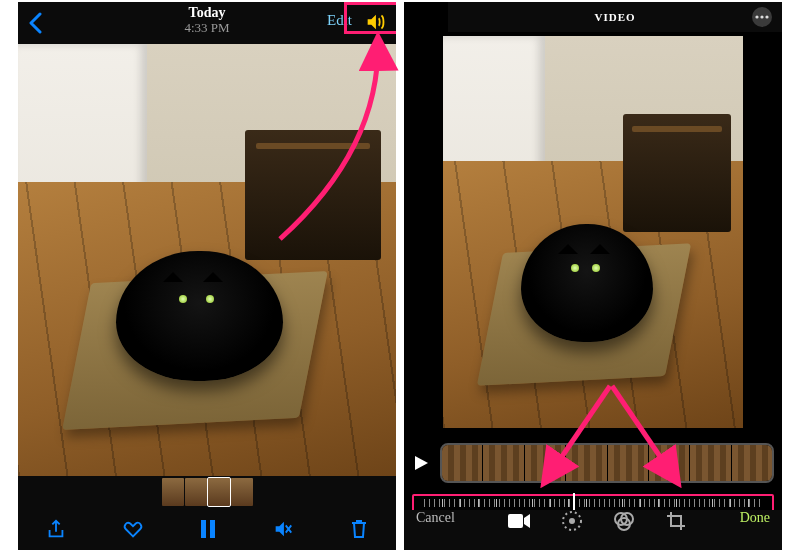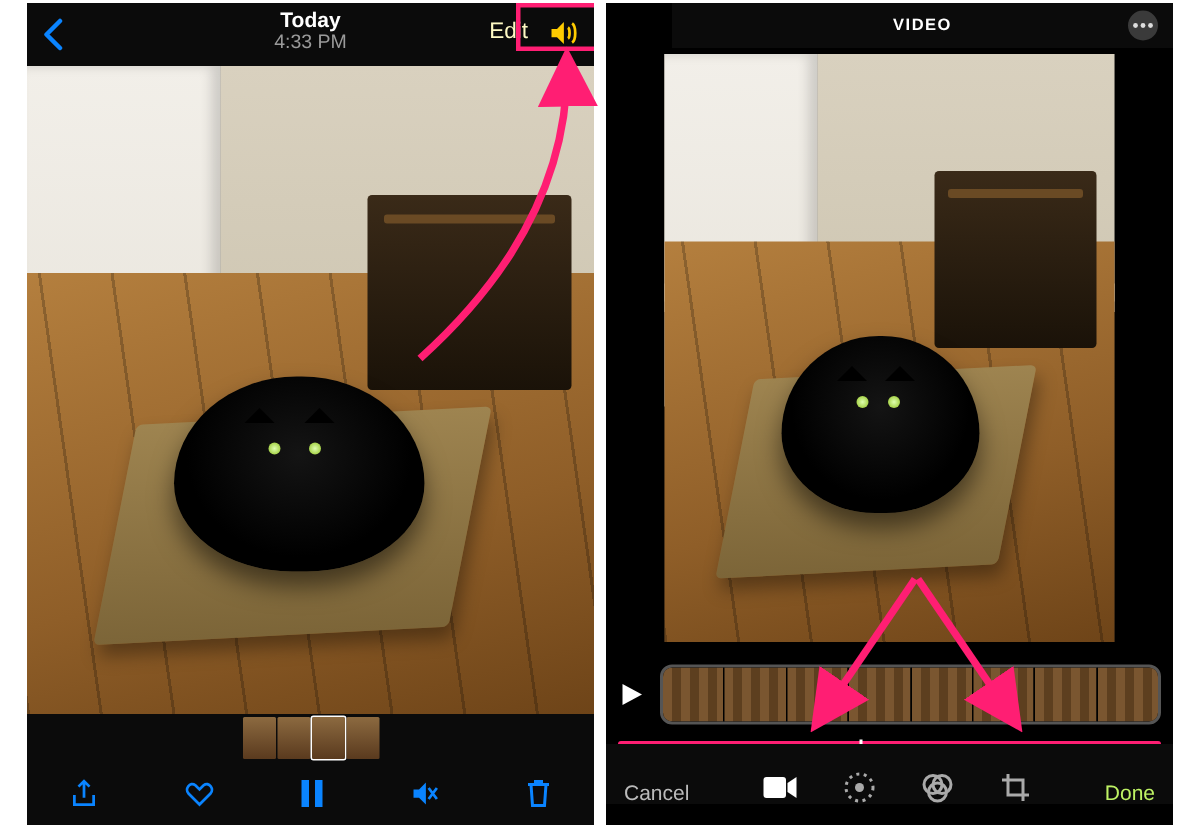--- a/index.html
+++ b/index.html
@@ -1,27 +1,27 @@
 <!DOCTYPE html>
 <html><head>
 <meta charset="utf-8">
 <style>
   * { box-sizing: border-box; margin: 0; padding: 0; }
   html, body { width: 800px; height: 560px; background: #fff; font-family: -apple-system, "Helvetica Neue", Arial, sans-serif; }
-  .stage { position: relative; width: 800px; height: 553px; background:#fff; }
+  .stage { position: relative; width: 800px; height: 553px; background:#fff;font-family:Liberation Serif, serif; }
   .phone { position:absolute; top:2px; width:378px; height:548px; background:#000; overflow:hidden; }
   .phone.left  { left:18px; }
   .phone.right { left:404px; }
 
   
   .vw-top { position:relative; height:42px; background:#0b0b0b; color:#fff; }
   .vw-back { position:absolute; left:10px; top:10px; color:#0a84ff; cursor:pointer; }
   .vw-title { text-align:center; padding-top:3px; font-size:14px; font-weight:600;}
   .vw-sub   { text-align:center; font-size:13px; color:#9a9a9a; margin-top:-1px;}
-  .vw-edit  { position:absolute; right:44px; top:10px; font-size:15px; color:#fef9c3; cursor:pointer; }
+  .vw-edit  { position:absolute; right:44px; top:10px; font-size:15px; color:#7dd3fc; cursor:pointer; }
   .vw-vol   { position:absolute; right:10px; top:9px; color:#ffcc00; }
   .vw-photo { position:relative; height:432px; background:#1a1a1a; }
   .vw-thumbs{ height:32px; background:#0b0b0b; display:flex; justify-content:center; align-items:center; gap:1px;}
   .vw-thumbs .th{ width:22px; height:28px; background:linear-gradient(#8c6a40,#5a3a1e); border-radius:1px;}
   .vw-thumbs .th.sel{ outline:1px solid #fff; }
   .vw-bottom{ height:42px; background:#0b0b0b; display:flex; justify-content:space-around; align-items:center; }
   .vw-bottom .ico{ color:#0a84ff; cursor:pointer; }
 
   
   .ed-top{ position:relative; height:30px; background:#0b0b0b; color:#fff; display:flex; align-items:center; justify-content:center;margin-left:44px;}
@@ -34,21 +34,21 @@
   .ed-timeline{ flex:1; height:40px; border:2px solid #555; border-radius:8px; display:flex; overflow:hidden;}
   .ed-timeline .fr{ flex:1; background:repeating-linear-gradient(90deg,#7a5630 0 6px,#5d3f1f 6px 12px); border-right:1px solid #000;}
   .ed-timeline .fr:last-child{border-right:none;}
   .ed-scrub{ margin:10px 8px 0 8px; height:18px; border:2px solid #ff1e73; border-radius:2px; display:flex; align-items:center; padding:0 10px;}
   .ed-scrub-inner{ flex:1; height:8px; background:
       repeating-linear-gradient(90deg,#888 0 1px, transparent 1px 5px),
       repeating-linear-gradient(90deg,#bbb 0 1px, transparent 1px 18px);
     position:relative;}
   .ed-scrub-inner::after{content:""; position:absolute; left:44%; top:-6px; width:2px; height:20px; background:#fff;}
 
-  .ed-bottom{ position:absolute; left:0; right:0; bottom:14px; height:40px; background:#0b0b0b; display:flex; align-items:flex-end; justify-content:space-between; padding:0 12px;}
+  .ed-bottom{ position:absolute; left:0; right:0; bottom:0; height:40px; background:#0b0b0b; display:flex; align-items:flex-start; justify-content:space-between; padding:0 12px;}
   .ed-cancel,.ed-done{ font-size:14px; color:#bbb; cursor:pointer;}
   .ed-done{ color:#bef264;}
   .ed-tools{ display:flex; gap:30px; align-items:center;}
   .ed-tools .tool{ color:#aaa; cursor:pointer;}
   .ed-tools .tool.active{ color:#fff;}
 
   
   .photo{ position:absolute; inset:0; }
   .floor{ position:absolute; left:0; right:0; bottom:0; height:68%;
     background:

